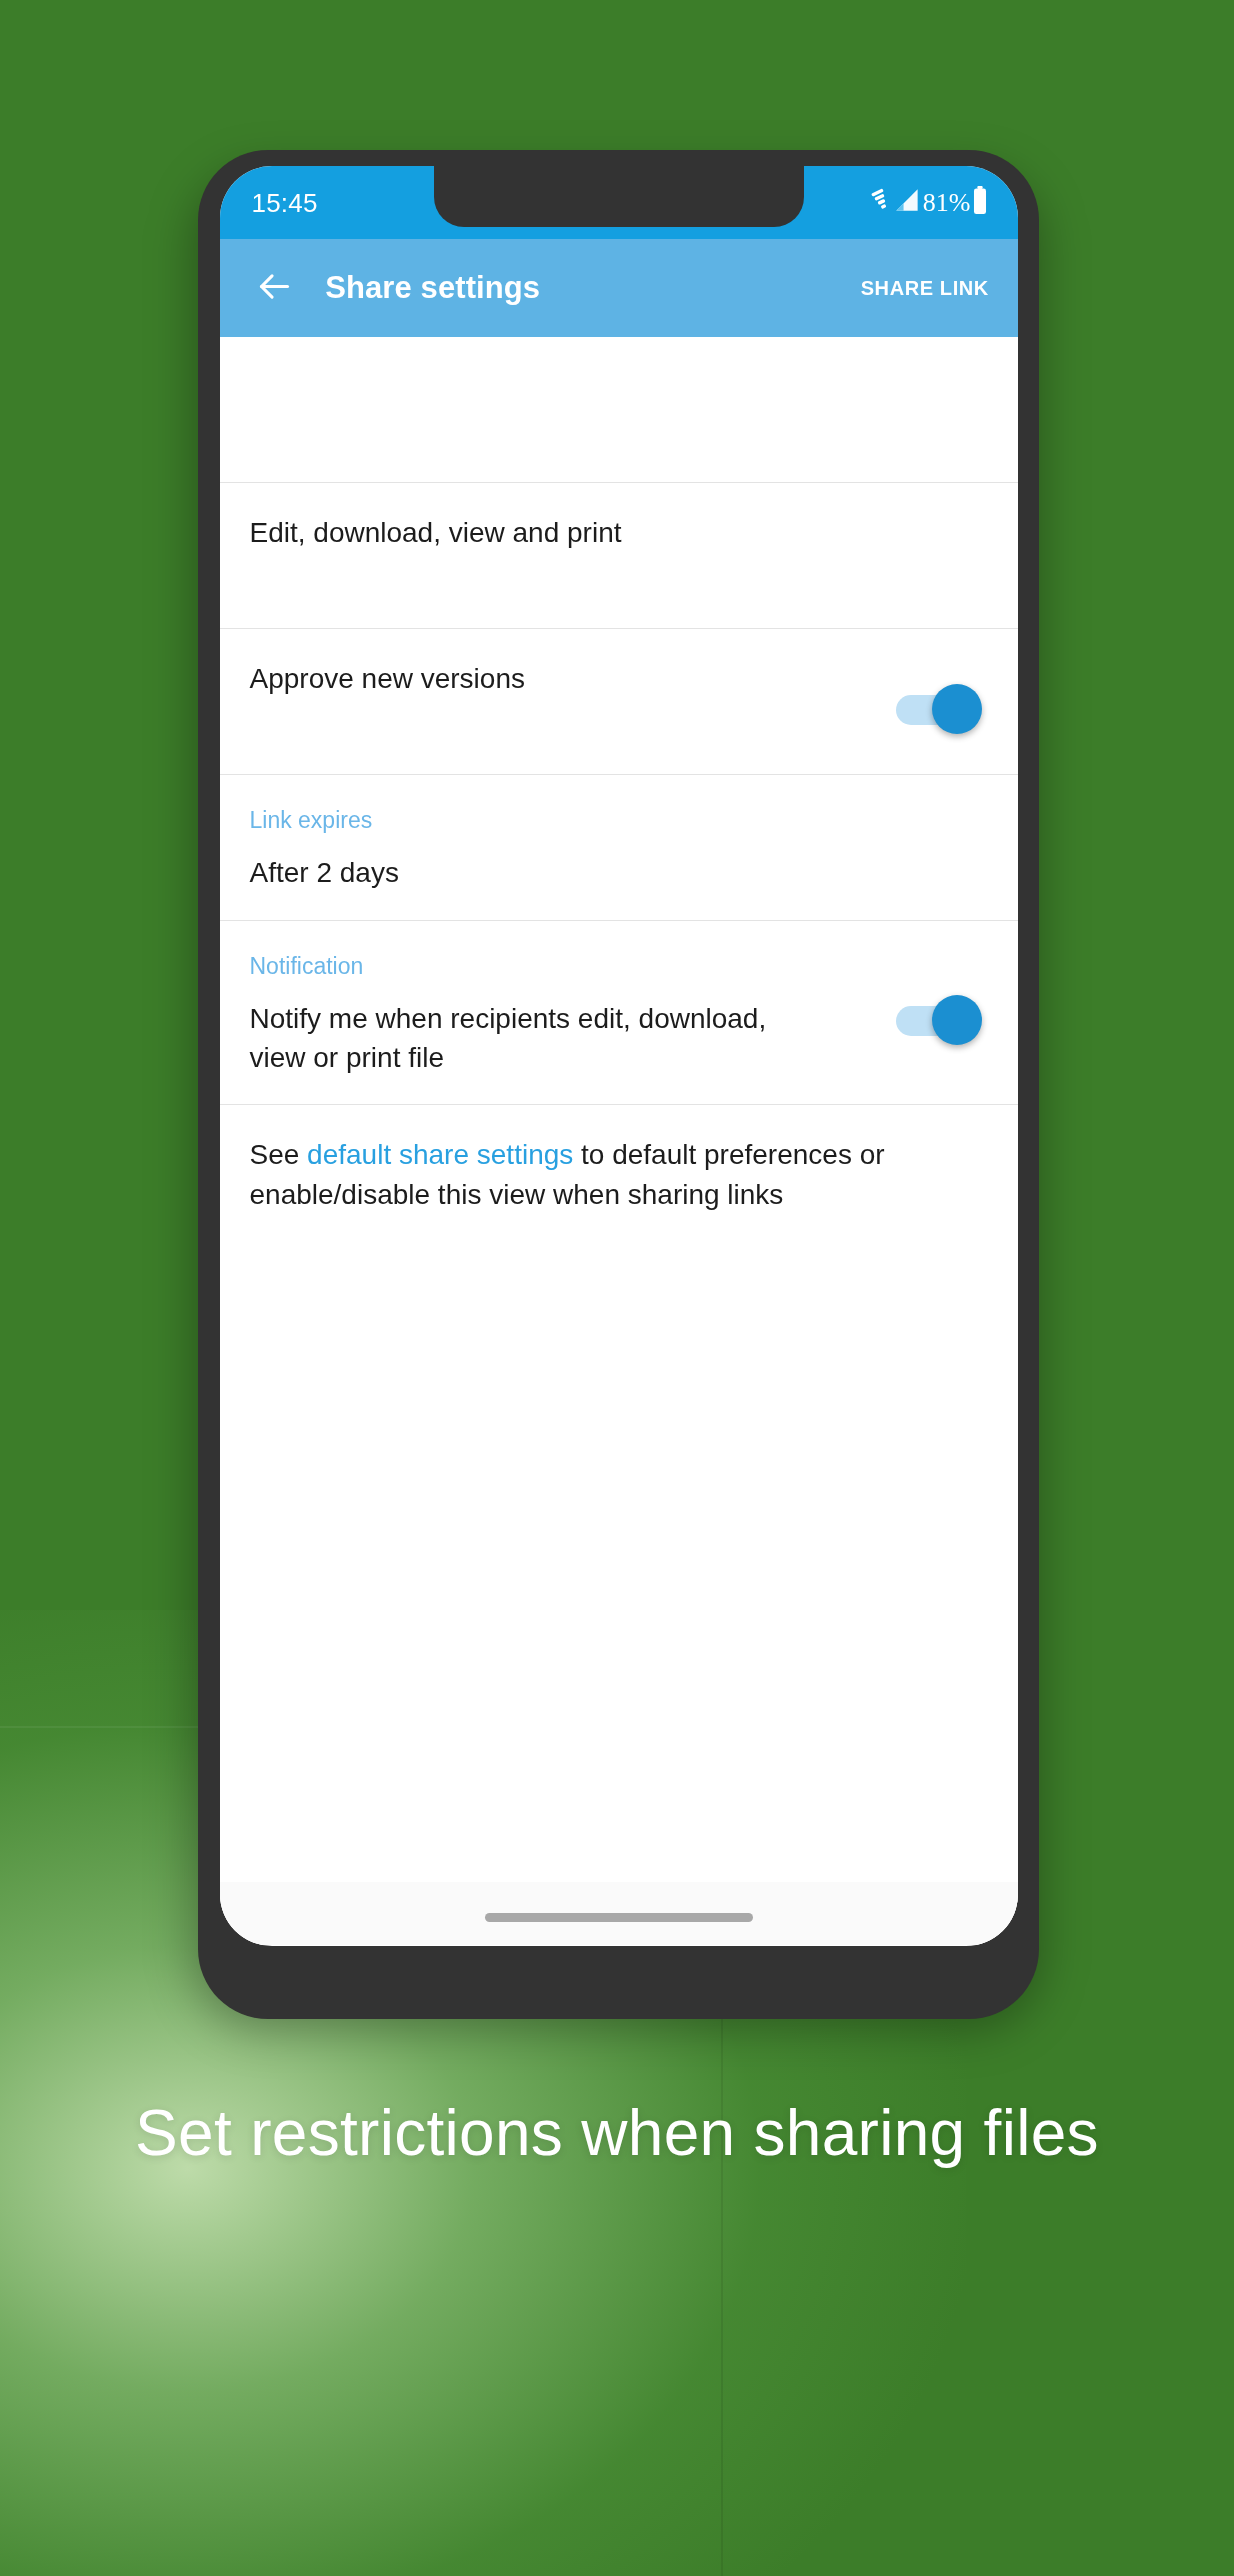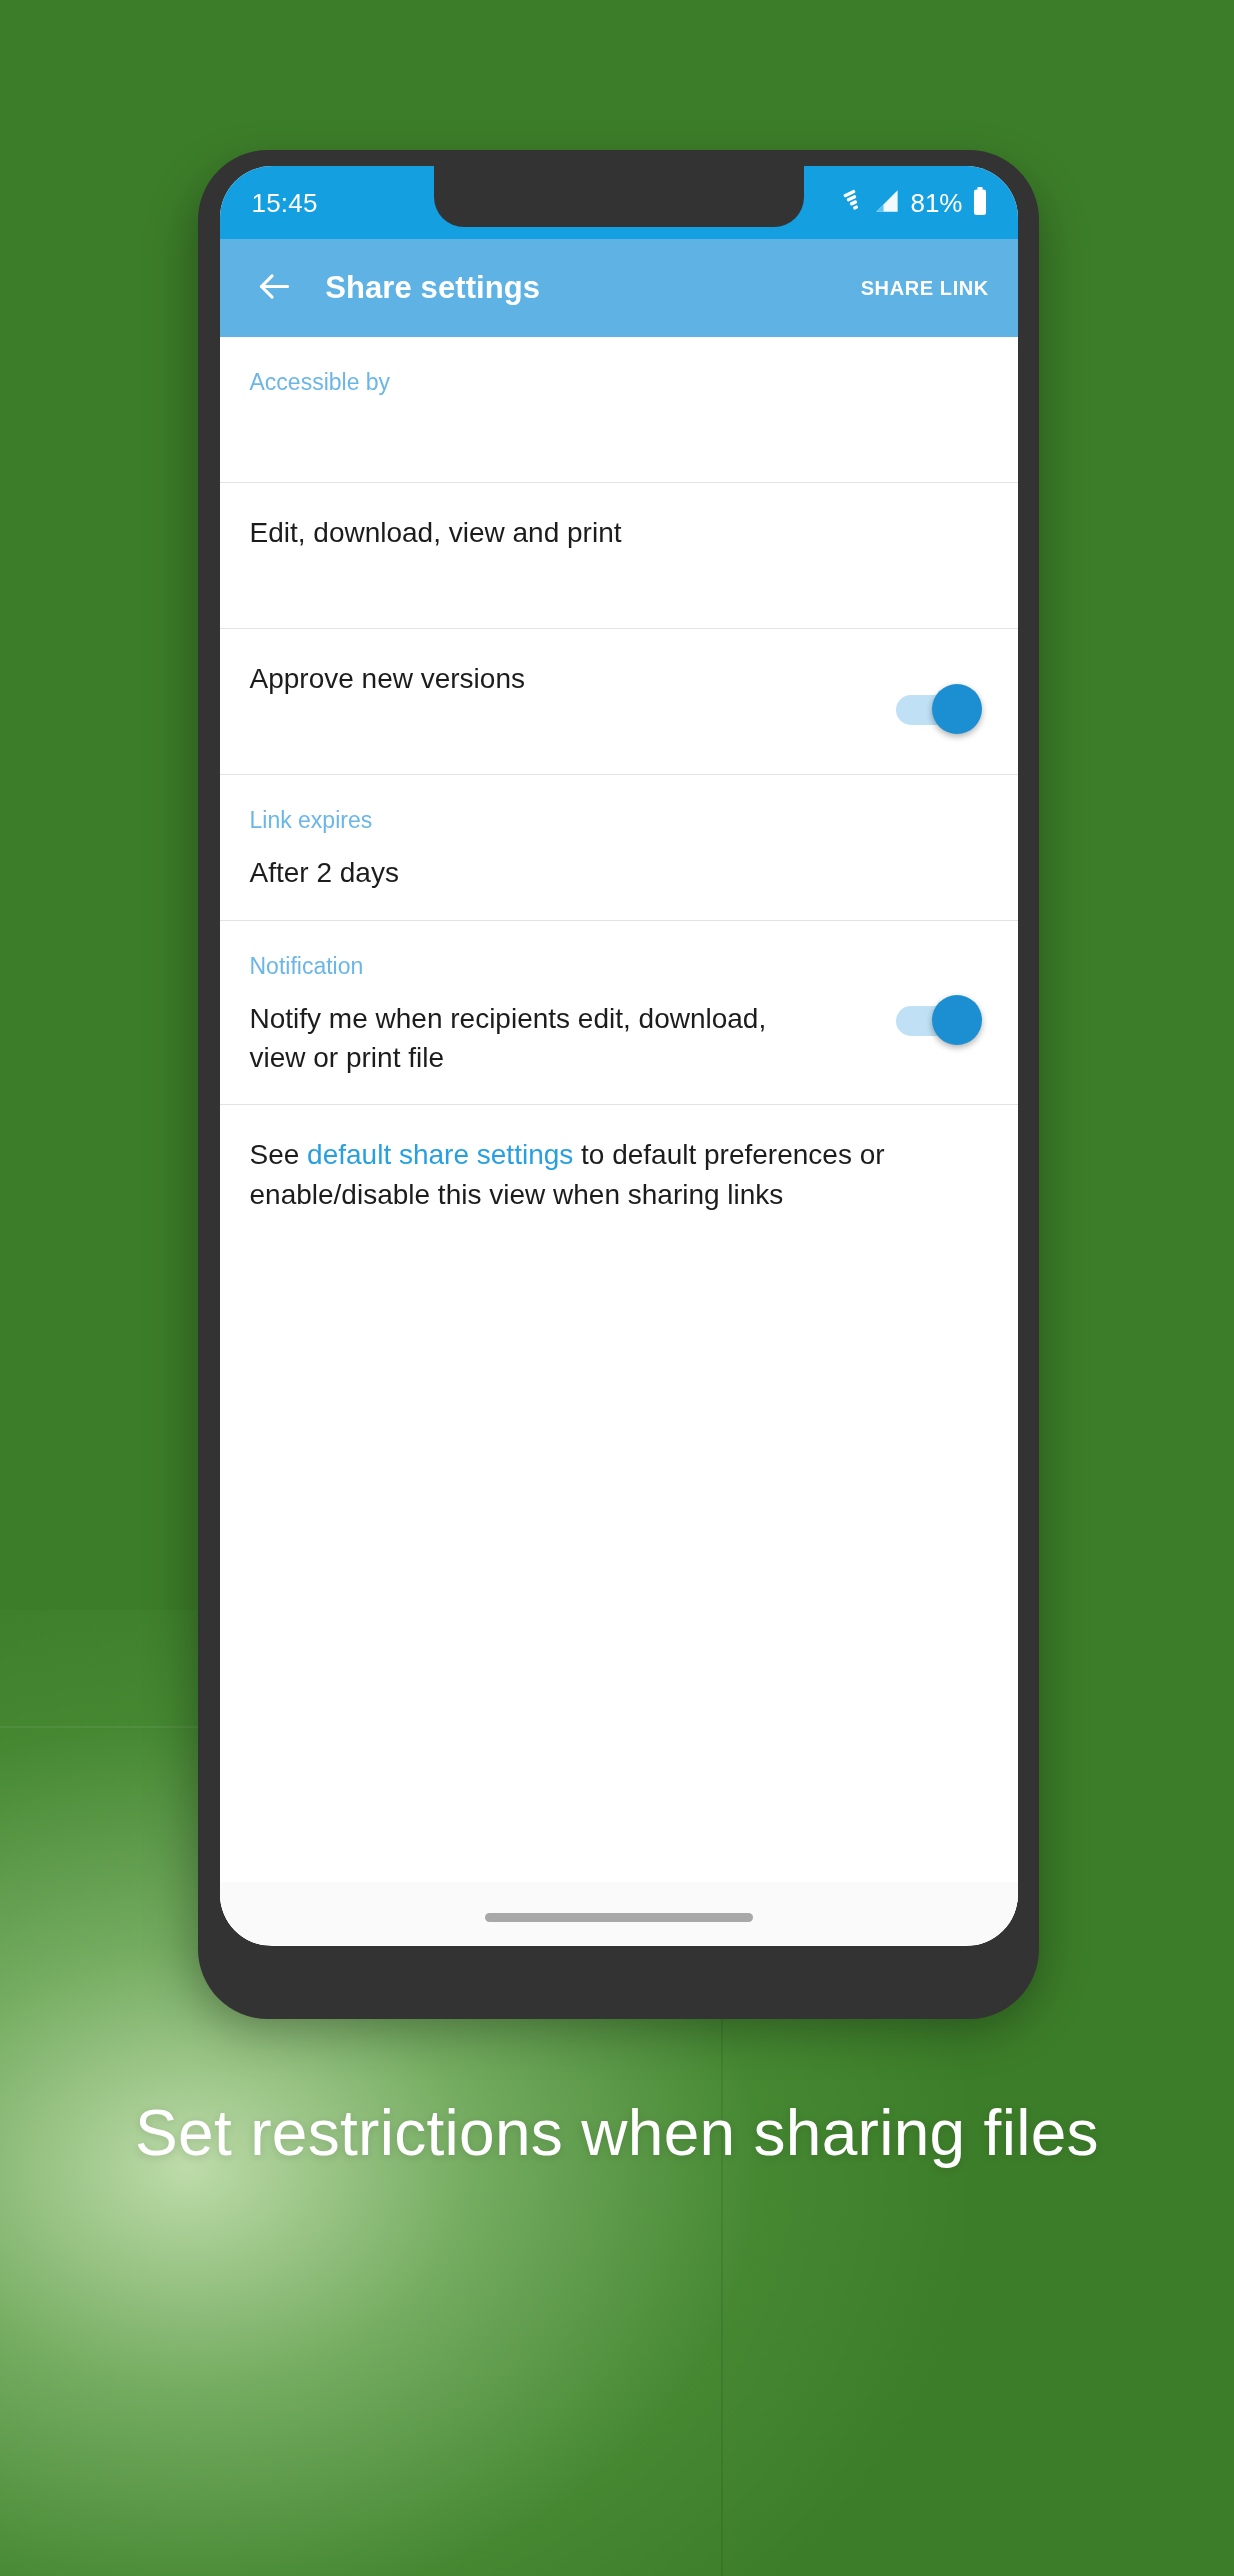--- a/index.html
+++ b/index.html
@@ -77,21 +77,21 @@
   }
   .status-time {
     font-size:26px;
     letter-spacing:0.2px;
     line-height:1;
     font-weight:400;
   }
   .status-right {
     display:flex;
     align-items:center;
-    gap:8px;
+    font-family:Liberation Serif, serif;
   }
   .status-battery-text {
     font-size:26px;
     line-height:1;
     margin-left:1.8px;
   }
   .icon-wifi, .icon-signal, .icon-battery { display:block; }
 
   
   .notch {
@@ -283,21 +283,20 @@
           </span>
         </div>
         <div class="appbar-title">Share settings</div>
         <div class="appbar-action">SHARE LINK</div>
       </div>
 
       <div class="content">
 
         <div class="setting-row">
           <div class="row-texts">
-            <div class="row-label">Accessible by</div>
           </div>
         </div>
 
         <div class="setting-row">
           <div class="row-texts">
             <div class="row-value">Edit, download, view and print</div>
           </div>
         </div>
 
         <div class="setting-row">

